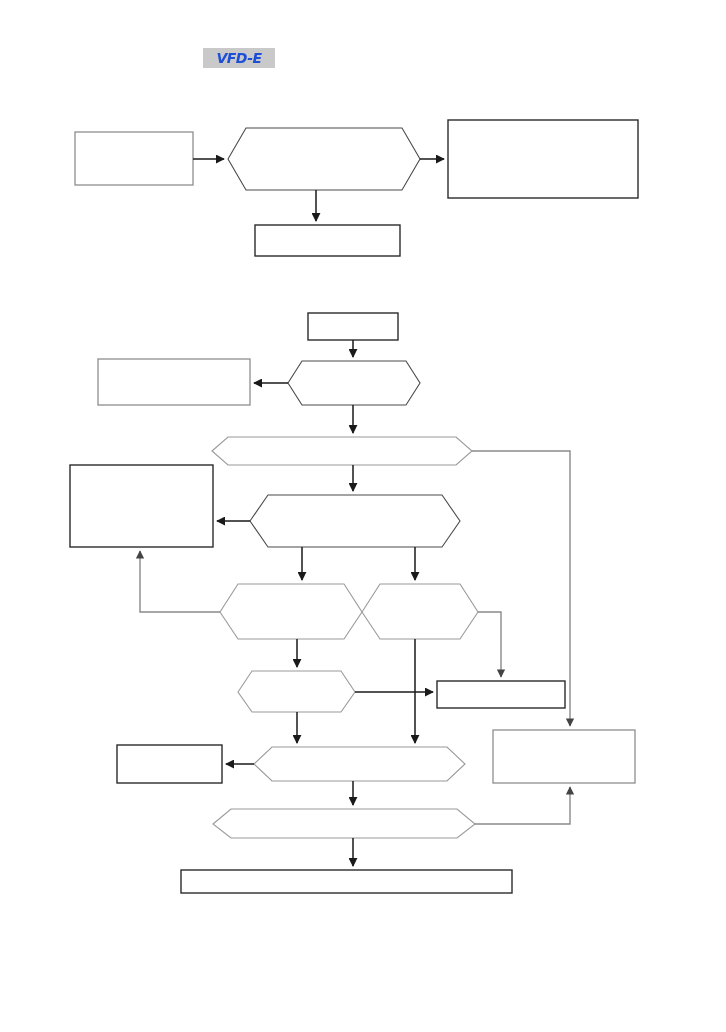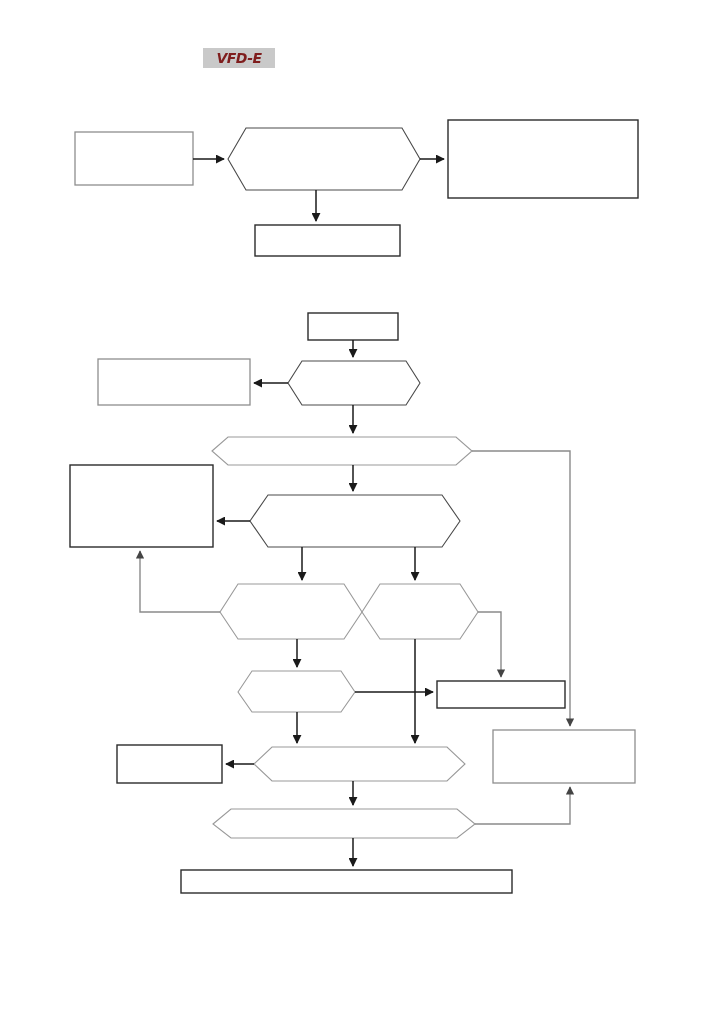--- a/index.html
+++ b/index.html
@@ -29,21 +29,21 @@
     display: flex;
     align-items: center;
     justify-content: center;
   }
   #logo .logo-text {
     font-family: "DejaVu Sans", sans-serif;
     font-weight: bold;
     font-style: italic;
     font-size: 14px;
     letter-spacing: -0.5px;
-    color: #7f1d1d;
+    color: #1d4ed8;
     line-height: 1;
     user-select: none;
   }
   
   #diagram {
     position: absolute;
     left: 0;
     top: 0;
     width: 726px;
     height: 1032px;

